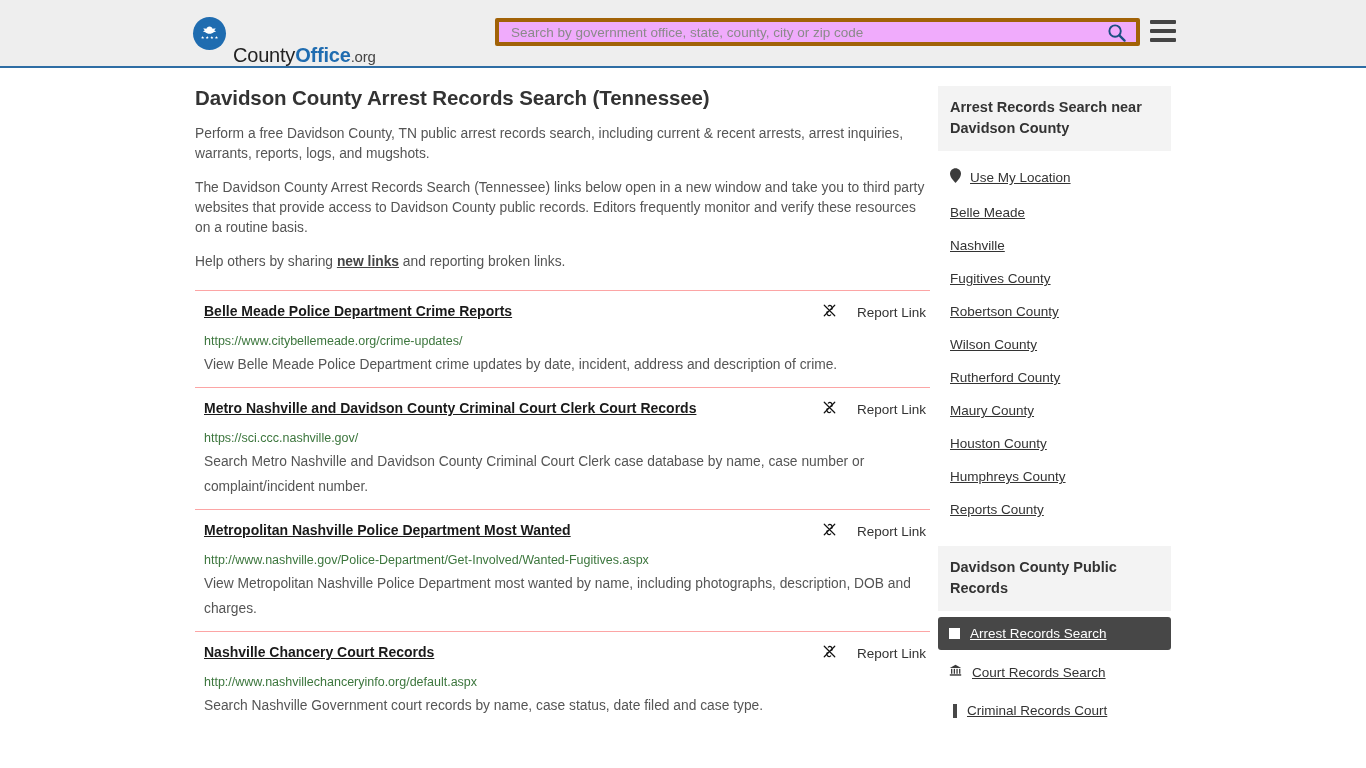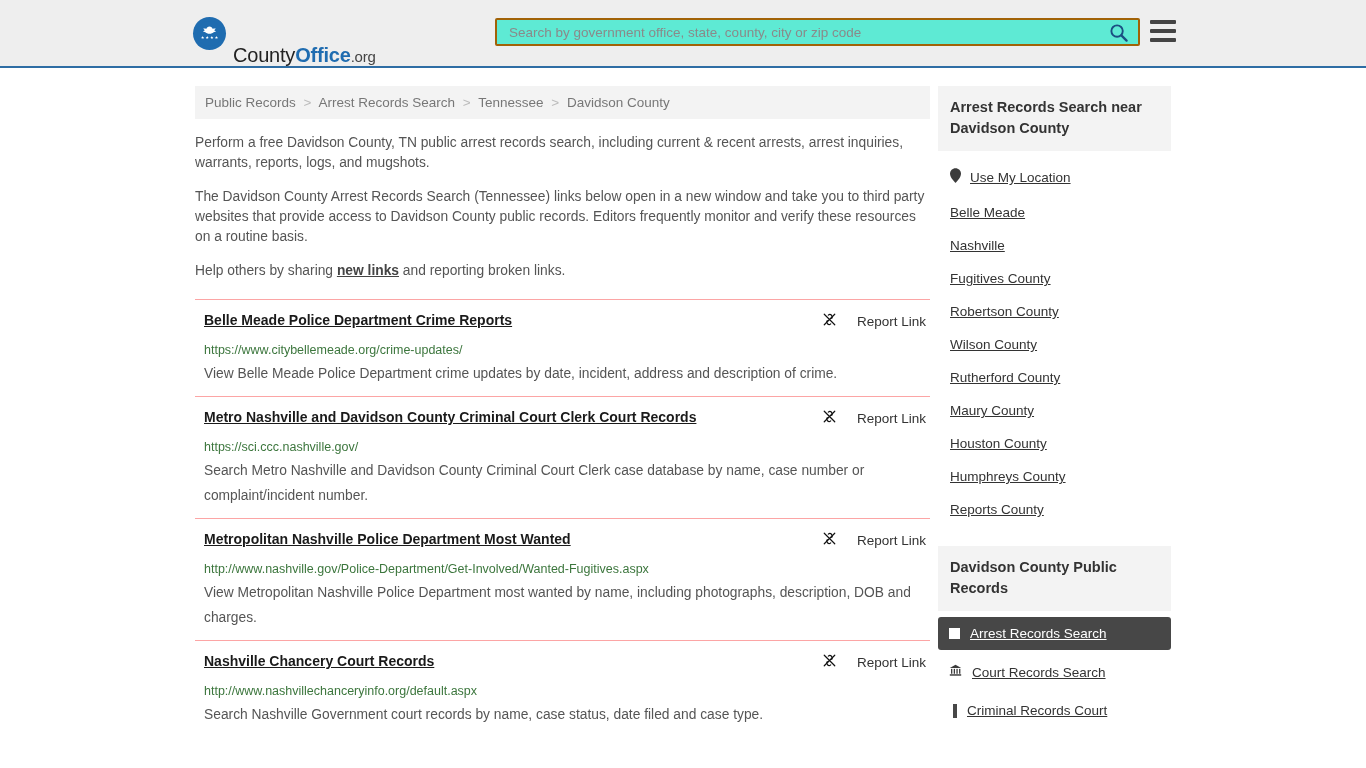--- a/index.html
+++ b/index.html
@@ -48,22 +48,22 @@
   .brand-text .t-org { color: #444444; font-size: 15px; }
 
   .search-wrap {
     position: absolute;
     left: 495px;
     top: 18px;
     width: 645px;
     height: 28px;
     display: flex;
     align-items: center;
-    background: #5eead4;
-    border: 2px solid #a16207;
+    background: #f0abfc;
+    border: 4px solid #a16207;
     border-radius: 2px;
     padding: 0 8px 0 10px;
   }
   .search-input {
     flex: 1 1 auto;
     border: none;
     outline: none;
     font-family: "Liberation Sans", sans-serif;
     font-size: 13.5px;
     color: #555555;
@@ -276,30 +276,22 @@
     <span></span>
     <span></span>
     <span></span>
   </button>
 </div>
 
 <div class="page">
 
   <div class="col-main">
 
-
-    <div class="breadcrumb">
-      <a href="#">Public Records</a>
-      <span class="sep">&gt;</span>
-      <a href="#">Arrest Records Search</a>
-      <span class="sep">&gt;</span>
-      <a href="#">Tennessee</a>
-      <span class="sep">&gt;</span>
-      <a href="#">Davidson County</a>
-    </div>
+    <h1 class="page-title">Davidson County Arrest Records Search (Tennessee)</h1>
+
 
     <div class="intro">
       <p>Perform a free Davidson County, TN public arrest records search, including current &amp; recent arrests, arrest inquiries, warrants, reports, logs, and mugshots.</p>
       <p>The Davidson County Arrest Records Search (Tennessee) links below open in a new window and take you to third party websites that provide access to Davidson County public records. Editors frequently monitor and verify these resources on a routine basis.</p>
       <p><span>Help others by sharing </span><a href="#">new links</a><span> and reporting broken links.</span></p>
     </div>
 
     <div class="result">
       <div class="result-head">
         <a href="#" class="result-title">Belle Meade Police Department Crime Reports</a>

